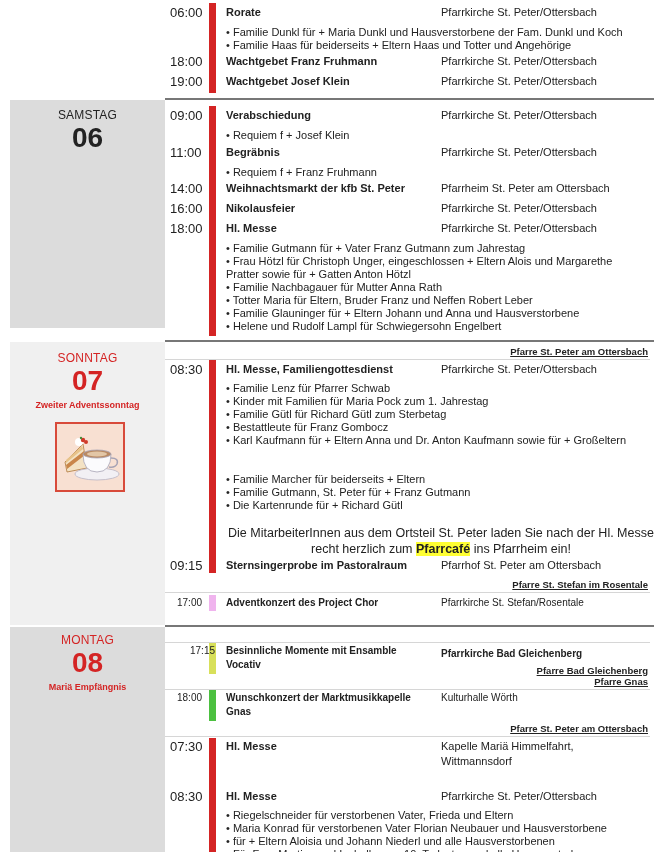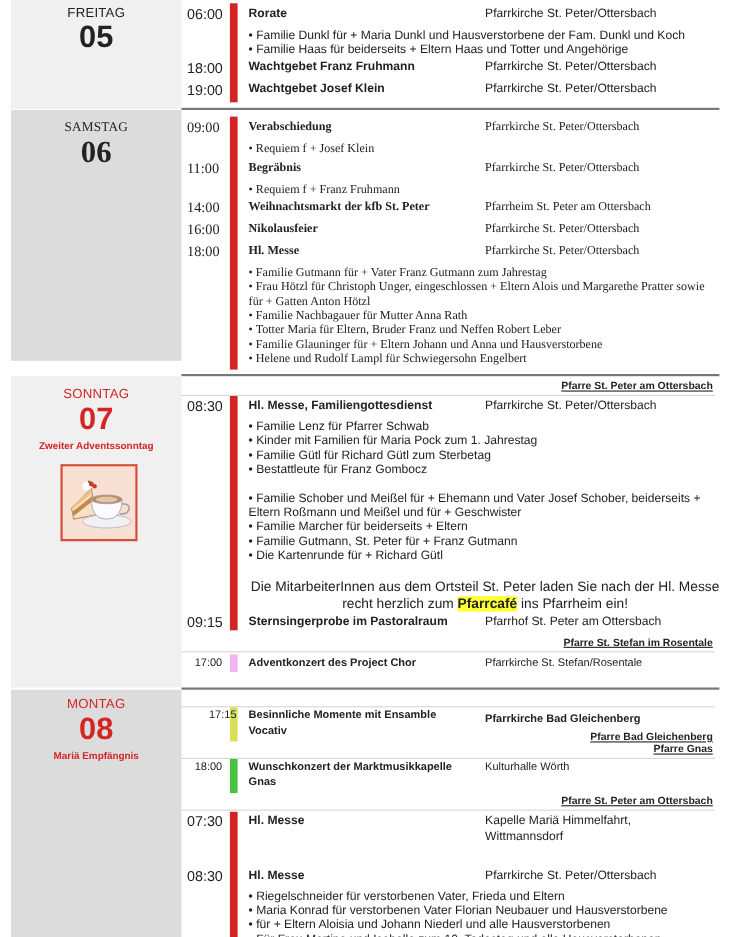--- a/index.html
+++ b/index.html
@@ -32,45 +32,41 @@
   .thin-line { position: absolute; left: 0; right: 4px; height: 1px; background: #d6d6d6; }
   .notice { position: absolute; left: 61px; width: 430px; text-align: center; font-size: 12.5px; line-height: 16px; color: #222; }
   .hl { background: #ffff33; font-weight: bold; }
 
   .cafe-img { position: absolute; left: 45px; top: 80px; width: 70px; height: 70px; border: 2px solid #d84a3a; background: #f8e0d2; }
 </style>
 </head>
 <body>
 
 <div class="day" style="top:0; height:99px;">
-  <div class="day-side side-light">
-    <div class="dayname">FREITAG</div>
-    <div class="daynum">05</div>
-  </div>
   <div class="day-main">
     <div class="bar" style="top:3px; height:90px; background:#d42424;"></div>
 
     <div class="abs time" style="top:5px;">06:00</div>
     <div class="abs title" style="top:6px;">Rorate</div>
     <div class="abs place" style="top:6px;">Pfarrkirche St. Peter/Ottersbach</div>
     <div class="abs bullet" style="top:26px;">• Familie Dunkl für + Maria Dunkl und Hausverstorbene der Fam. Dunkl und Koch</div>
     <div class="abs bullet" style="top:39px;">• Familie Haas für beiderseits + Eltern Haas und Totter und Angehörige</div>
 
     <div class="abs time" style="top:54px;">18:00</div>
     <div class="abs title" style="top:55px;">Wachtgebet Franz Fruhmann</div>
     <div class="abs place" style="top:55px;">Pfarrkirche St. Peter/Ottersbach</div>
 
     <div class="abs time" style="top:74px;">19:00</div>
     <div class="abs title" style="top:75px;">Wachtgebet Josef Klein</div>
     <div class="abs place" style="top:75px;">Pfarrkirche St. Peter/Ottersbach</div>
   </div>
 </div>
 <div class="day-divider" style="top:98px; left:165px; right:10px; position:absolute;"></div>
 
-<div class="day" style="top:100px; height:228px;font-family:Liberation Serif, serif;">
+<div class="day" style="top:100px; height:228px;">
   <div class="day-side side-dark">
     <div class="dayname" style="margin-top:8px;">SAMSTAG</div>
     <div class="daynum">06</div>
   </div>
   <div class="day-main">
     <div class="bar" style="top:6px; height:230px; background:#d42424;"></div>
 
     <div class="abs time" style="top:8px;">09:00</div>
     <div class="abs title" style="top:9px;">Verabschiedung</div>
     <div class="abs place" style="top:9px;">Pfarrkirche St. Peter/Ottersbach</div>
@@ -136,21 +132,21 @@
     <div class="bar" style="top:18px; height:213px; background:#d42424;"></div>
 
     <div class="abs time" style="top:20px;">08:30</div>
     <div class="abs title" style="top:21px;">Hl. Messe, Familiengottesdienst</div>
     <div class="abs place" style="top:21px;">Pfarrkirche St. Peter/Ottersbach</div>
 
     <div class="abs bullet" style="top:40px;">• Familie Lenz für Pfarrer Schwab</div>
     <div class="abs bullet" style="top:53px;">• Kinder mit Familien für Maria Pock zum 1. Jahrestag</div>
     <div class="abs bullet" style="top:66px;">• Familie Gütl für Richard Gütl zum Sterbetag</div>
     <div class="abs bullet" style="top:79px;">• Bestattleute für Franz Gombocz</div>
-    <div class="wrap" style="top:105px; left:61px; width:430px;">• Familie Schober und Meißel für + Ehemann und Vater Josef Schober, beiderseits + Eltern Roßmann und Meißel und für + Geschwister</div>
+    <div class="abs bullet" style="top:92px;">• Karl Kaufmann für + Eltern Anna und Dr. Anton Kaufmann sowie für + Großeltern</div>
     <div class="abs bullet" style="top:131px;">• Familie Marcher für beiderseits + Eltern</div>
     <div class="abs bullet" style="top:144px;">• Familie Gutmann, St. Peter für + Franz Gutmann</div>
     <div class="abs bullet" style="top:157px;">• Die Kartenrunde für + Richard Gütl</div>
 
     <div class="notice" style="top:183px;">
       <span>Die MitarbeiterInnen aus dem Ortsteil St. Peter laden Sie nach der Hl. Messe recht herzlich zum </span><span class="hl">Pfarrcafé</span><span> ins Pfarrheim ein!</span>
     </div>
 
     <div class="abs time" style="top:216px;">09:15</div>
     <div class="abs title" style="top:217px;">Sternsingerprobe im Pastoralraum</div>

